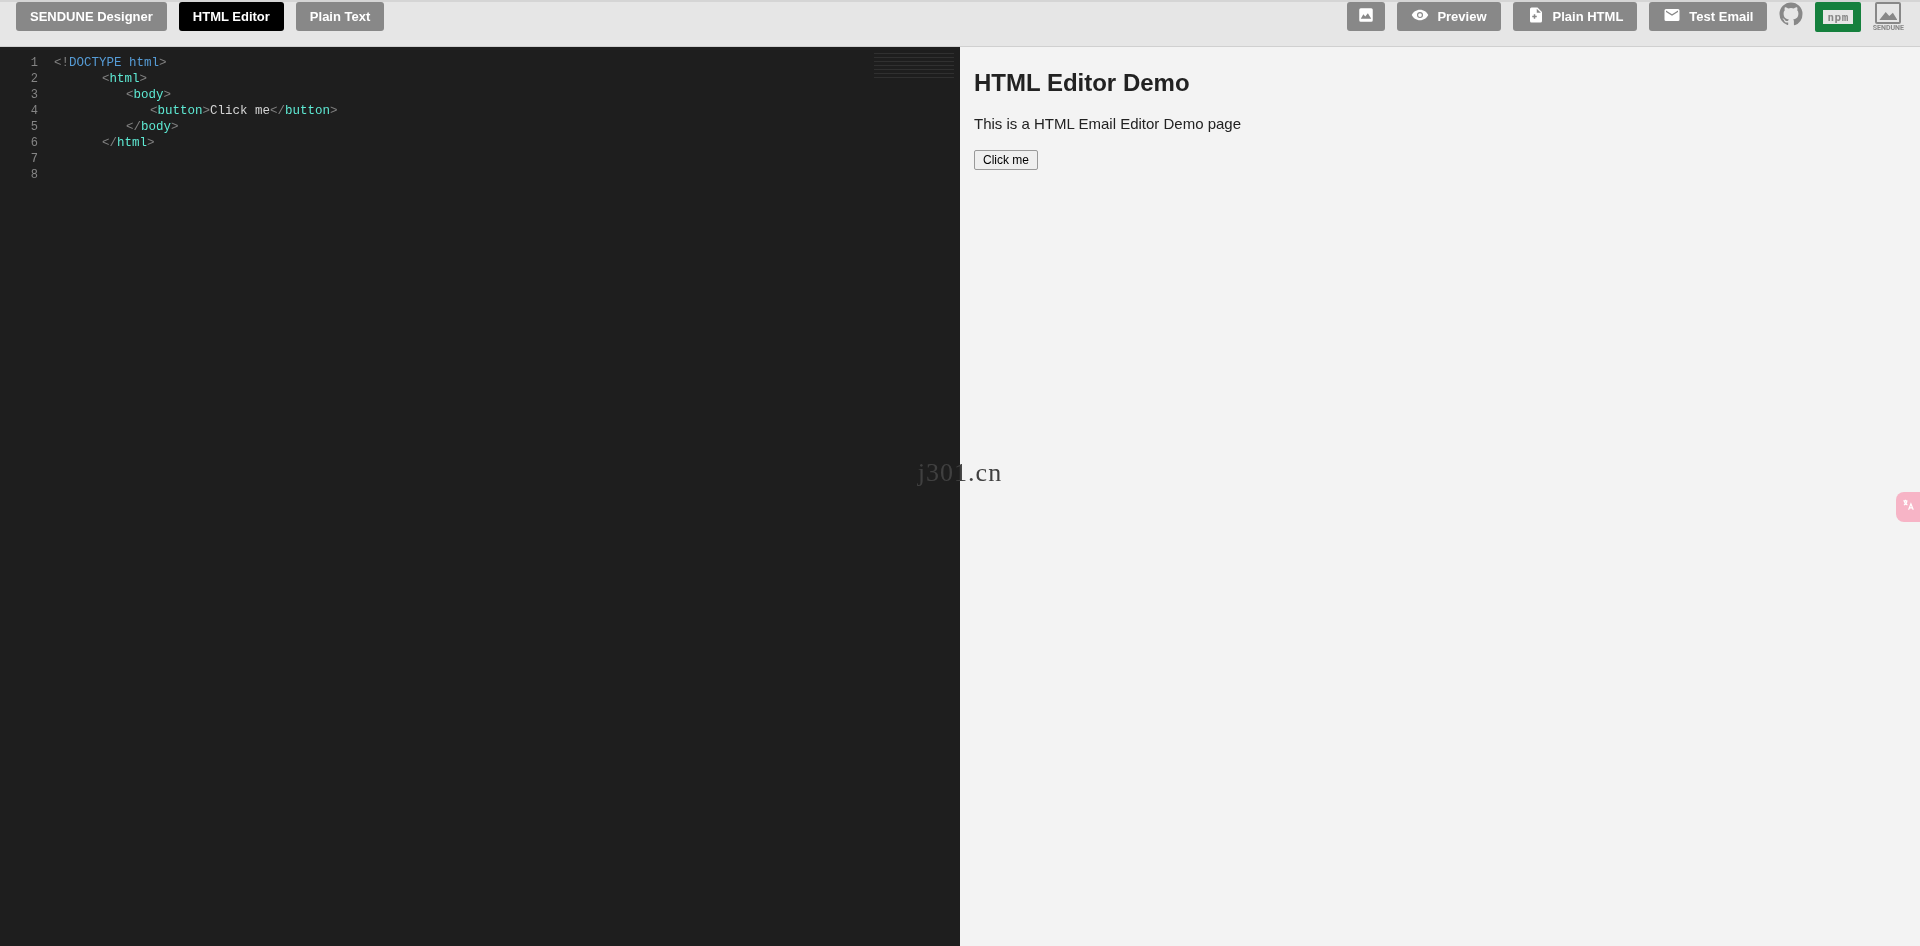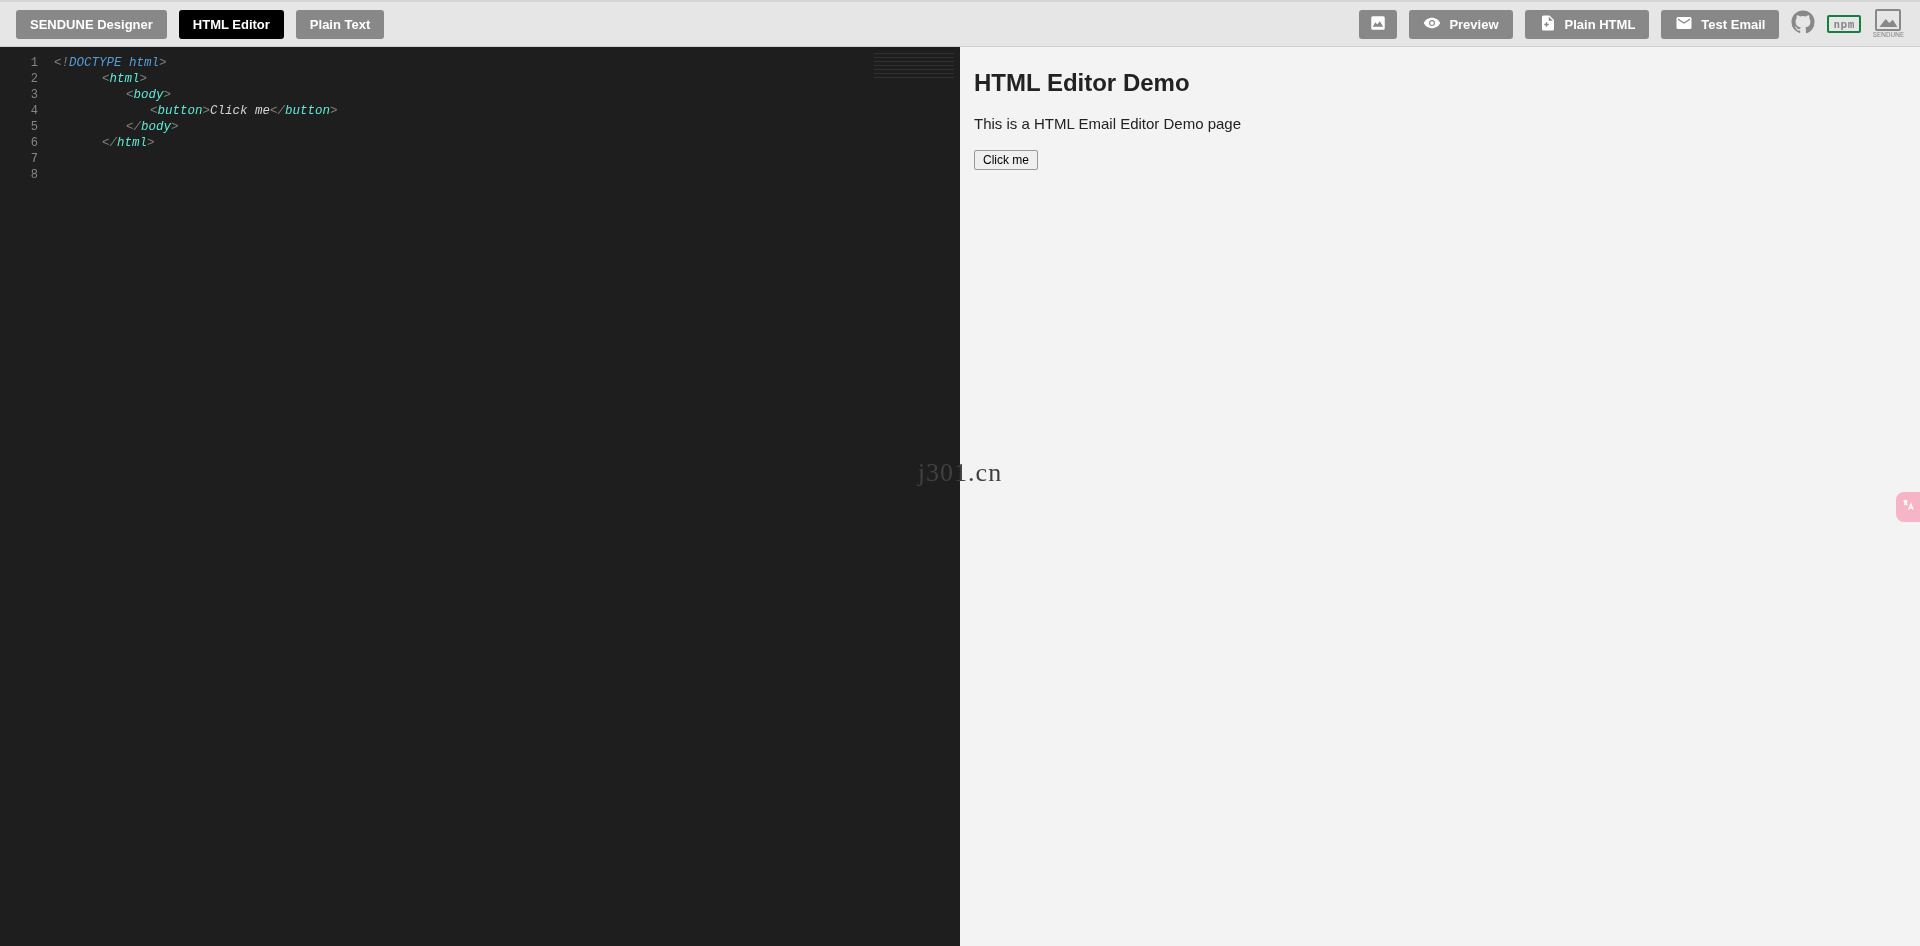--- a/index.html
+++ b/index.html
@@ -1,38 +1,38 @@
 <!DOCTYPE html>
 <html><head>
 <meta charset="utf-8">
 <style>
 * { margin: 0; padding: 0; box-sizing: border-box; }
 body { font-family: -apple-system, BlinkMacSystemFont, "Segoe UI", Roboto, Helvetica, Arial, sans-serif; overflow: hidden; }
 
 
 .top-divider { height: 2px; background: #d5d5d5; }
 .toolbar {
-  height: 45px; background: #e6e6e6; display: flex; align-items: center;
+  height: 45px; background: #e6e6e6; display: flex; align-items: flex-start;
   padding: 0 16px; gap: 12px; border-bottom: 1px solid #d0d0d0;
 }
 .toolbar .spacer { flex: 1; }
 .btn {
   height: 29px; padding: 0 14px; border: none; border-radius: 3px;
   background: #888; color: #fff; font-weight: 700; font-size: 13px;
   display: inline-flex; align-items: center; gap: 8px; cursor: pointer;
 }
 .btn.active { background: #000000; }
 .btn.iconbtn { padding: 0 10px; }
 .btn svg { width: 18px; height: 18px; fill: #fff; }
 
 .rightlink { color: #888; display: inline-flex; align-items: center; cursor: pointer; }
 .rightlink svg { width: 24px; height: 24px; fill: #888; }
 .npm-badge {
   font-family: monospace; font-weight: 700; font-size: 11px;
-  border: 2px solid #15803d; color: #888; padding: 1px 4px 0 4px; border-radius: 2px;
+  border: 8px solid #15803d; color: #888; padding: 1px 4px 0 4px; border-radius: 2px;
   letter-spacing: 0.5px;
 }
 .logo-box { width: 26px; height: 22px; border: 2px solid #888; border-radius: 2px; position: relative; }
 .logo-box::before {
   content: ""; position: absolute; left: 2px; right: 2px; bottom: 2px; height: 8px;
   background: #888; clip-path: polygon(0 100%, 35% 0, 55% 50%, 75% 10%, 100% 100%);
 }
 .logo-label { font-size: 7px; color: #888; text-align: center; line-height: 1; margin-top: 1px; }
 
 
@@ -40,21 +40,21 @@
 
 
 .editor { width: 50%; background: #1e1e1e; color: #d4d4d4; position: relative;
   font-family: Consolas, "Courier New", monospace; font-size: 12.5px; line-height: 16px; }
 .gutter {
   position: absolute; left: 0; top: 0; bottom: 0; width: 48px;
   background: #1e1e1e; color: #858585; text-align: right;
   padding: 8px 10px 0 0; font-size: 12px;
 }
 .gutter div { height: 16px; }
-.code { padding: 8px 0 0 54px; font-style: italic; }
+.code { padding: 8px 0 0 54px; }
 .codeline { height: 16px; white-space: pre; }
 .ind1 { padding-left: 48px; }
 .ind2 { padding-left: 72px; }
 .ind3 { padding-left: 96px; }
 
 
 .tag { color: #5eead4; }
 .punct { color: #808080; }
 .txt { color: #d4d4d4; }
 .doctype { color: #569cd6; }
@@ -137,21 +137,21 @@
   <span class="rightlink">
     <span>
       <svg viewBox="0 0 24 24">
           <path d="M12 .5A11.5 11.5 0 0 0 .5 12 11.5 11.5 0 0 0 8.4 23c.6.1.8-.3.8-.6v-2c-3.2.7-3.9-1.5-3.9-1.5-.5-1.3-1.3-1.6-1.3-1.6-1-.7.1-.7.1-.7 1.1.1 1.7 1.2 1.7 1.2 1 1.8 2.7 1.3 3.4 1 .1-.8.4-1.3.7-1.6-2.6-.3-5.3-1.3-5.3-5.8 0-1.3.5-2.3 1.2-3.1-.1-.3-.5-1.5.1-3.1 0 0 1-.3 3.2 1.2a11 11 0 0 1 5.8 0c2.2-1.5 3.2-1.2 3.2-1.2.6 1.6.2 2.8.1 3.1.8.8 1.2 1.8 1.2 3.1 0 4.5-2.7 5.5-5.3 5.8.4.4.8 1.1.8 2.2v3.2c0 .3.2.7.8.6A11.5 11.5 0 0 0 23.5 12 11.5 11.5 0 0 0 12 .5z"></path>
         </svg>
     </span>
   </span>
 
   <span class="npm-badge">npm</span>
 
-  <span style="display:flex;flex-direction:column;align-items:center;">
+  <span style="display:flex;flex-direction:column;align-items:center;font-weight:bold;">
     <span class="logo-box"></span>
     <span class="logo-label">SENDUNE</span>
   </span>
 </div>
 
 <div class="main">
 
   <div class="editor">
     <div class="gutter" id="gutter">
         <div>1</div>

